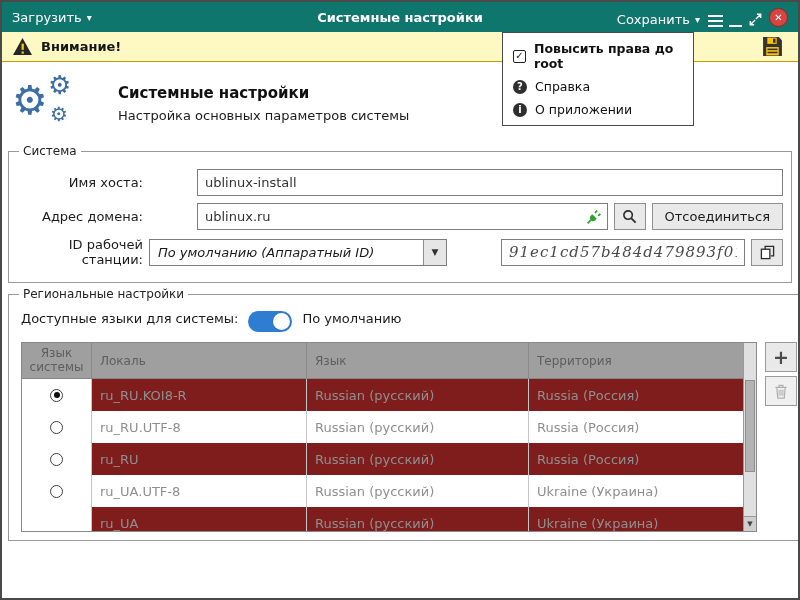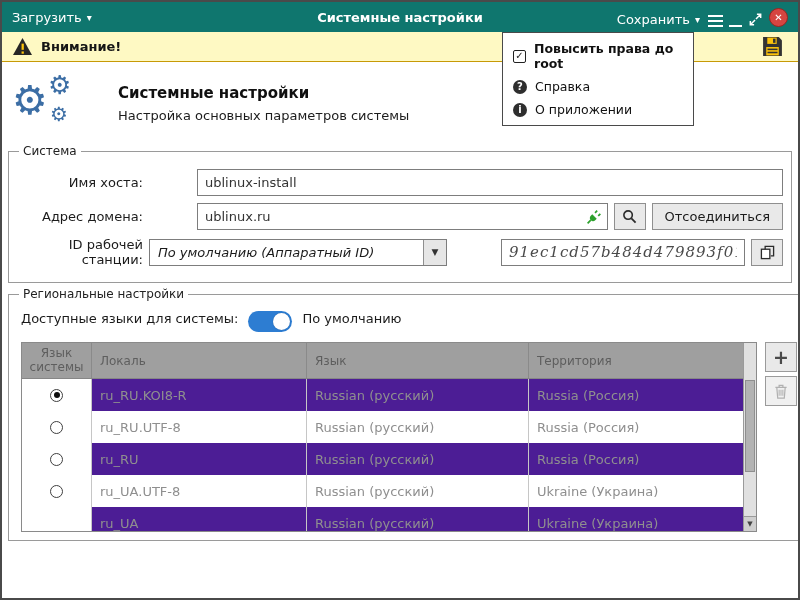--- a/index.html
+++ b/index.html
@@ -76,21 +76,21 @@
   .thead{display:flex;width:721px;height:36px;background:#9f9f9f;color:#5e5e5e;font-size:12px;border-bottom:1px solid #868686;}
   .hc{display:flex;align-items:center;border-right:1px solid #8a8a8a;}
   .hc.c0{justify-content:center;text-align:center;line-height:1.15;}
   .trow{display:flex;width:721px;height:32px;font-size:13px;color:#8f8f8f;cursor:pointer;}
   .cell{display:flex;align-items:center;border-right:1px solid #c6c6c6;overflow:hidden;white-space:nowrap;}
   .c0{width:70px;justify-content:center;}
   .c1{width:215px;padding-left:8px;}
   .c2{width:222px;padding-left:8px;}
   .c3{flex:1;padding-left:8px;border-right:none;}
   .trow .c0{background:#fff;}
-  .trow.alt .c1,.trow.alt .c2,.trow.alt .c3{background:#4c1d95;}
+  .trow.alt .c1,.trow.alt .c2,.trow.alt .c3{background:#7f1d1d;}
   .radio{width:13px;height:13px;border:1px solid #3f3f3f;border-radius:50%;background:#fff;position:relative;display:inline-block;}
   .radio.checked::after{content:"";position:absolute;left:2.5px;top:2.5px;right:2.5px;bottom:2.5px;background:#0d0d0d;border-radius:50%;}
   .vscroll{position:absolute;top:0;right:0;width:13px;height:100%;background:#e0e0e0;border-left:1px solid #9a9a9a;}
   .thumb{position:absolute;top:37px;left:1px;width:10px;height:92px;background:#b3b3b3;border:1px solid #8f8f8f;cursor:grab;}
   .sbtn{position:absolute;bottom:0;left:0;width:100%;height:15px;background:#cfcfcf;border-top:1px solid #9a9a9a;
         display:flex;align-items:center;justify-content:center;font-size:7px;color:#444;cursor:pointer;}
   .side-btns{display:flex;flex-direction:column;gap:4px;}
   .abtn{width:32px;height:30px;background:#e9e9e9;border:1px solid #9a9a9a;display:flex;align-items:center;
         justify-content:center;cursor:pointer;font-size:19px;font-weight:bold;color:#4a4a4a;font-family:"DejaVu Sans",sans-serif;}
   .abtn.disabled{background:#f0f0f0;color:#b4b4b4;cursor:default;}

